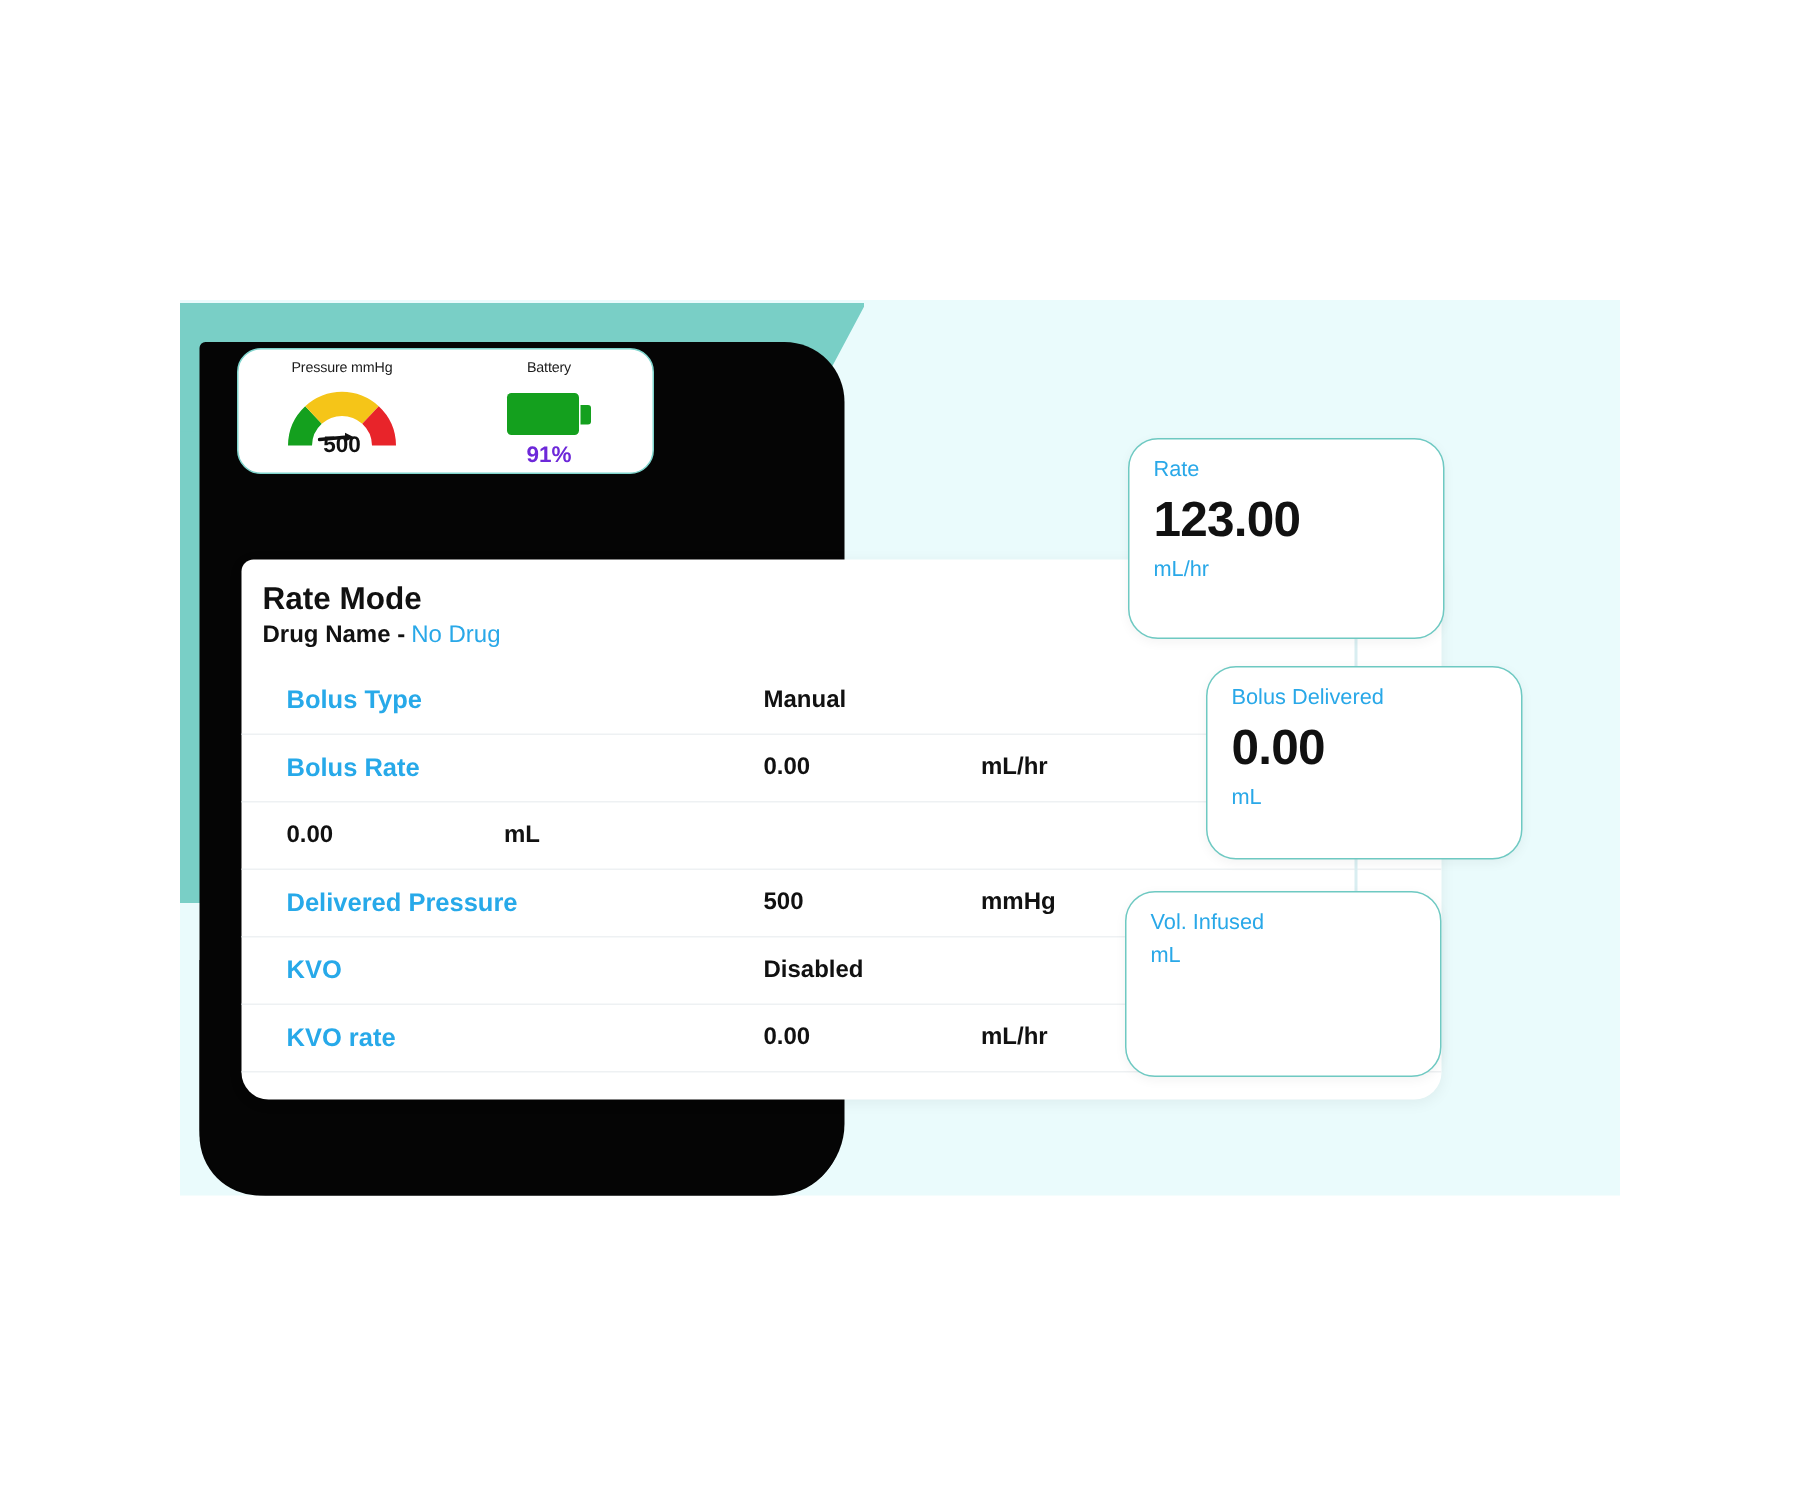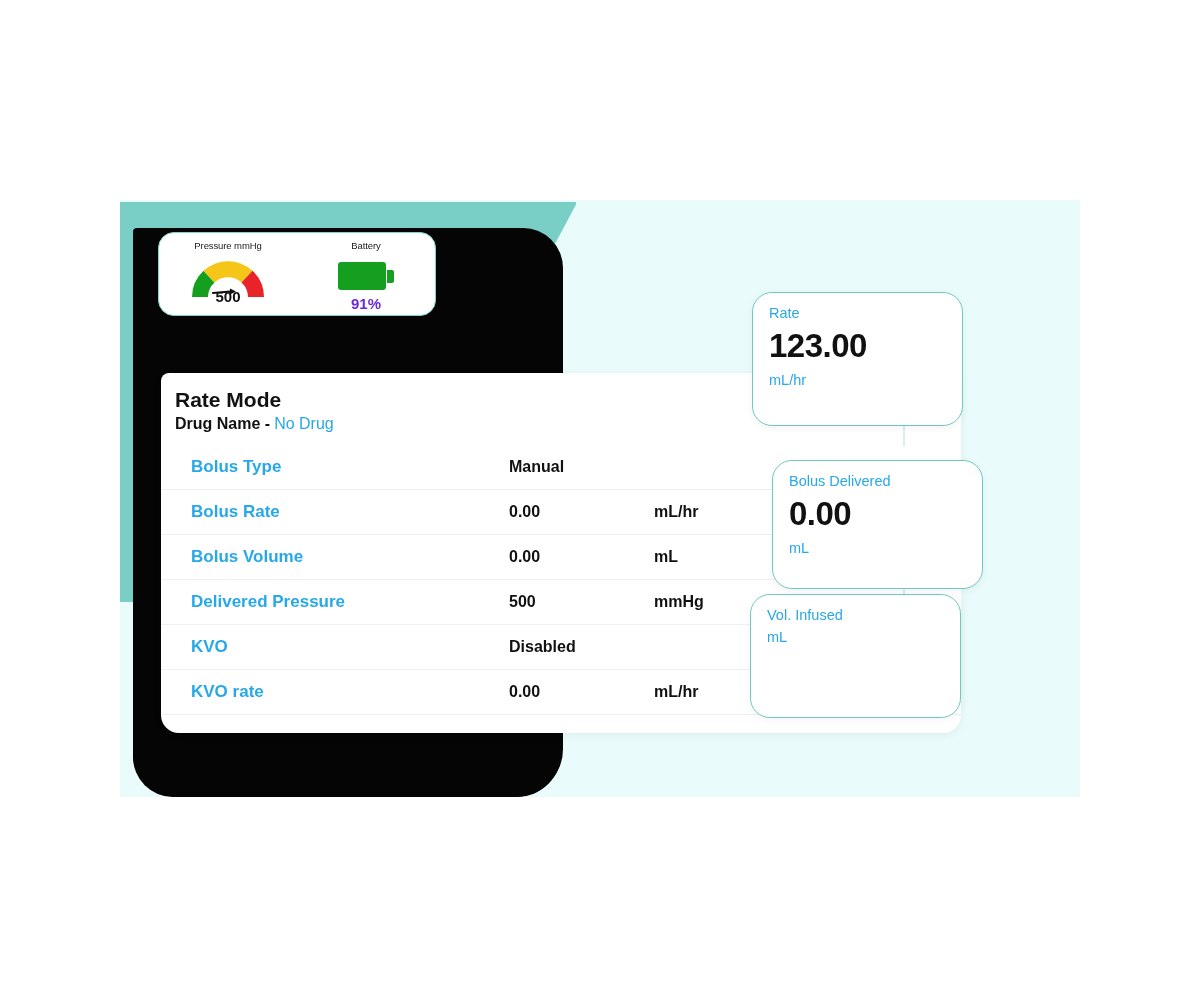--- a/index.html
+++ b/index.html
@@ -235,21 +235,21 @@
     margin-top: 4px;
     letter-spacing: -0.5px;
   }
   .metric-unit {
     font-size: 14.5px;
     color: #29a8e8;
     margin-top: 6px;
   }
 
   #card-rate        { left: 752px; top: 292px; width: 211px; height: 134px; }
-  #card-bolus       { left: 772px; top: 444px; width: 211px; height: 129px; margin-top: 16px; }
+  #card-bolus       { left: 804px; top: 444px; width: 211px; height: 129px; }
   #card-volinfused  { left: 750px; top: 594px; width: 211px; height: 124px; }
 
   .card-connector {
     position: absolute;
     width: 2px;
     background: #d9eef1;
     z-index: 5;
   }
   #conn-1 { left: 903px; top: 424px; height: 22px; }
   #conn-2 { left: 903px; top: 571px; height: 25px; }
@@ -311,21 +311,20 @@
         <div class="unit"></div>
       </div>
 
       <div class="row">
         <div class="lbl">Bolus Rate</div>
         <div class="val">0.00</div>
         <div class="unit">mL/hr</div>
       </div>
 
       <div class="row">
-        <div class="lbl">Bolus Volume</div>
         <div class="val">0.00</div>
         <div class="unit">mL</div>
       </div>
 
       <div class="row">
         <div class="lbl">Delivered Pressure</div>
         <div class="val">500</div>
         <div class="unit">mmHg</div>
       </div>
 

